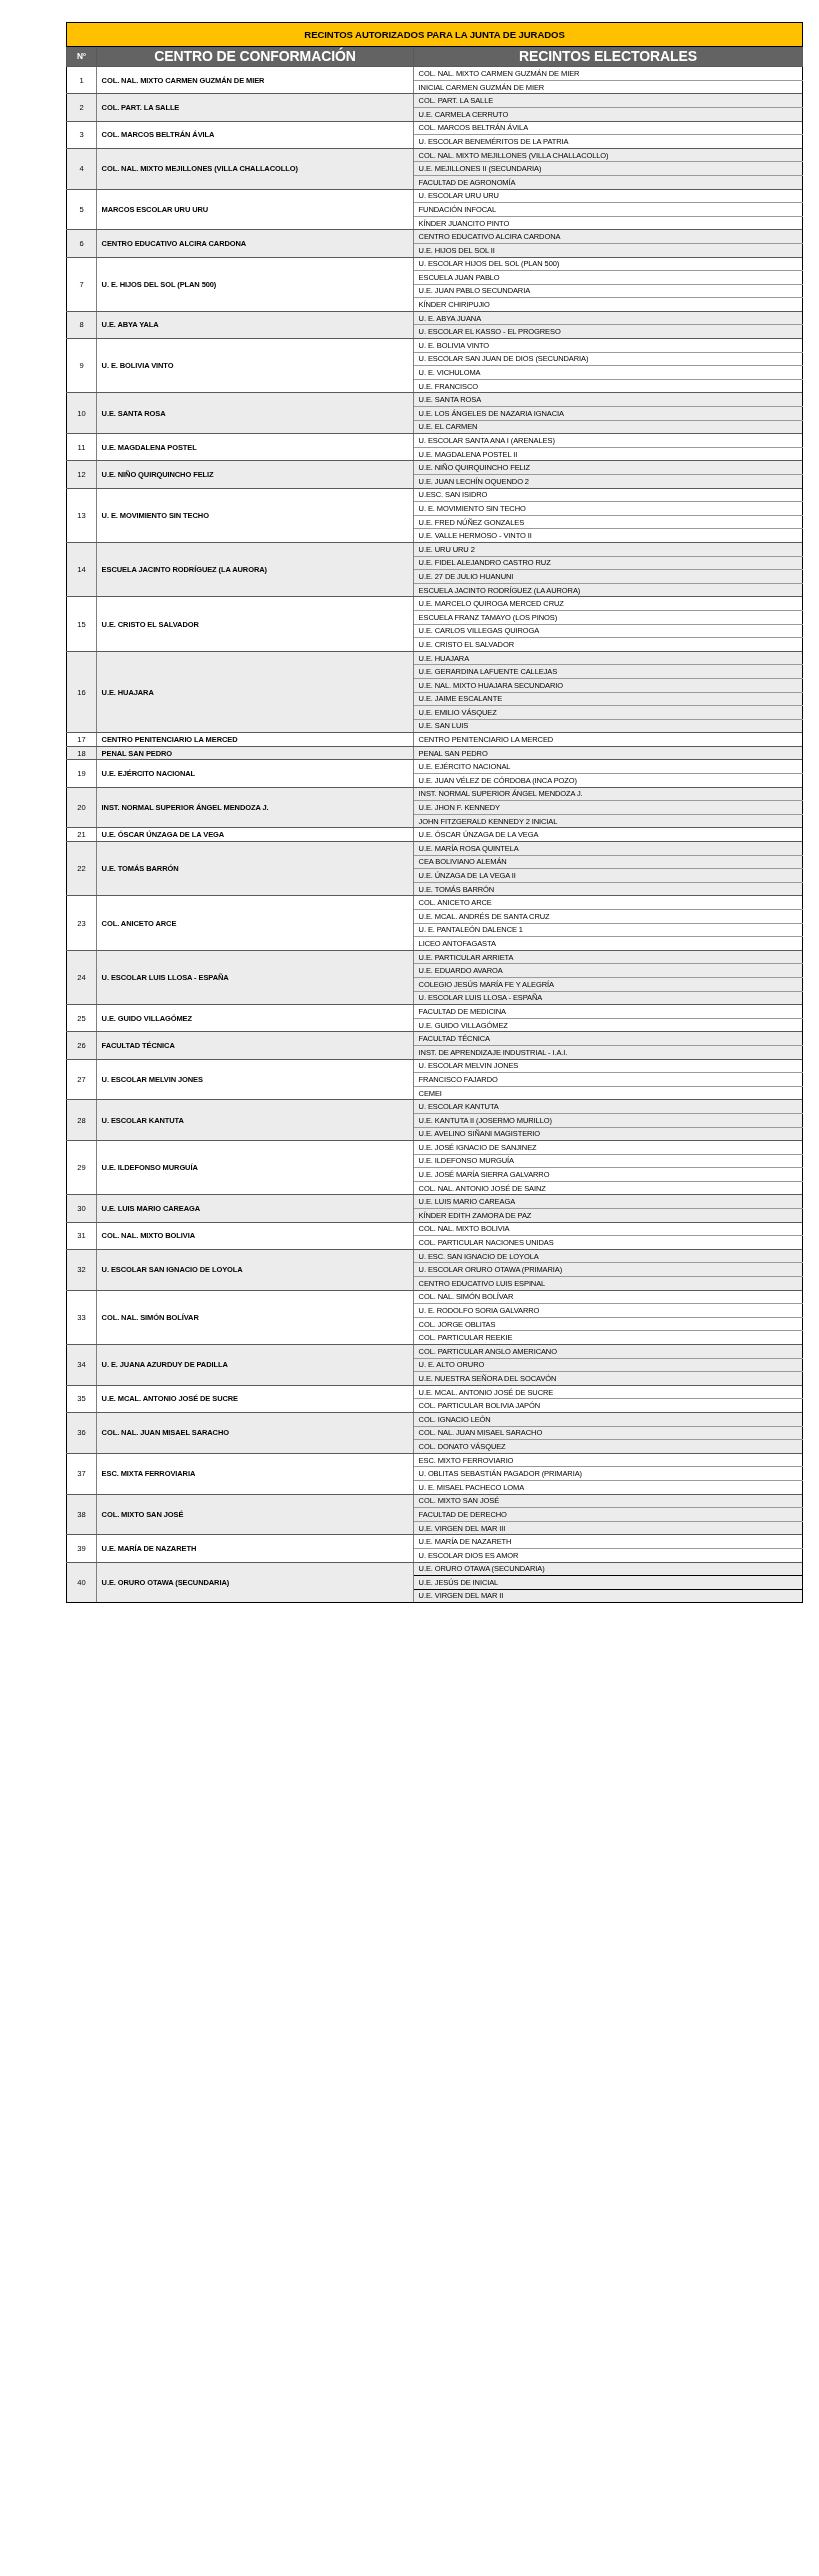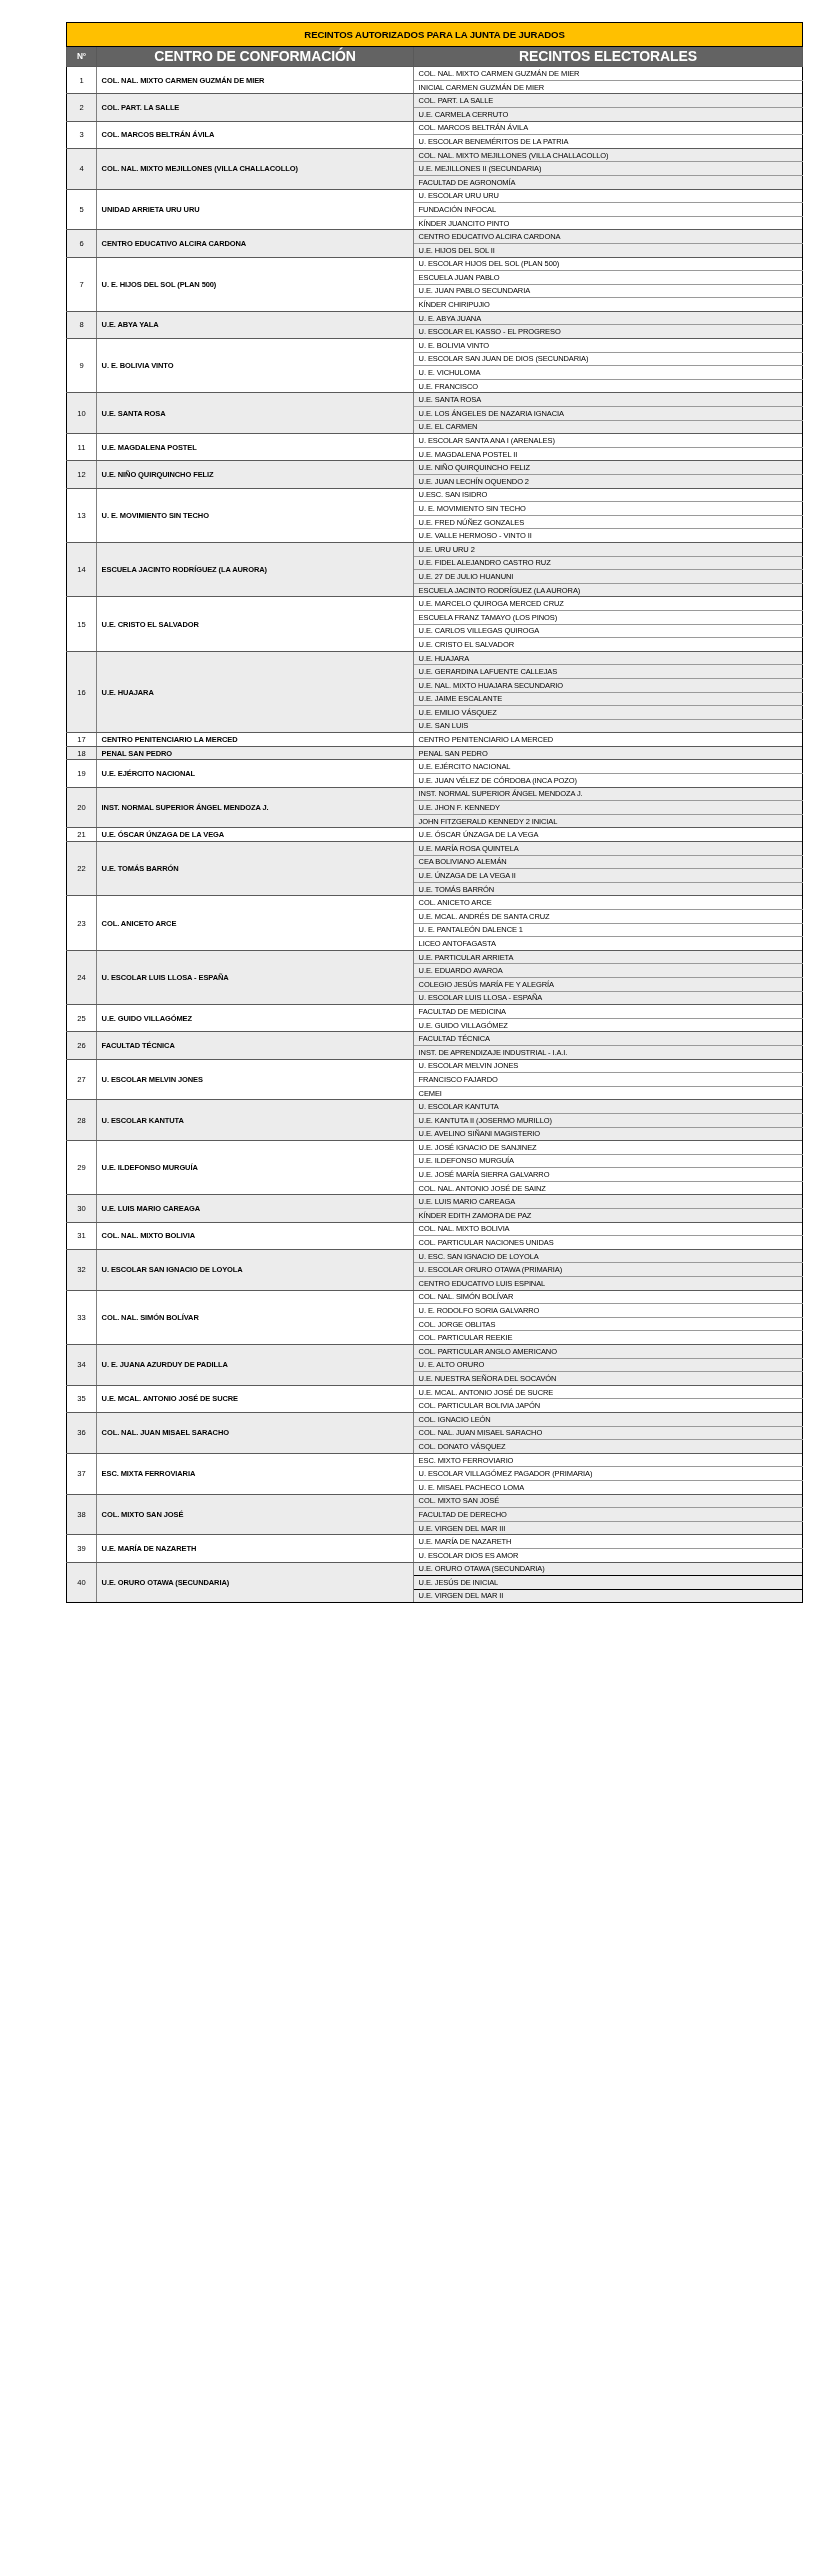--- a/index.html
+++ b/index.html
@@ -170,21 +170,21 @@
           <td class="rec-cell">COL. NAL. MIXTO MEJILLONES (VILLA CHALLACOLLO)</td>
         </tr>
         <tr class="grp-even">
           <td class="rec-cell">U.E. MEJILLONES II (SECUNDARIA)</td>
         </tr>
         <tr class="grp-even grp-last">
           <td class="rec-cell">FACULTAD DE AGRONOMÍA</td>
         </tr>
         <tr class="grp-odd grp-start">
           <td class="num-cell span" rowspan="3">5</td>
-          <td class="conf-cell span" rowspan="3">UNIDAD ARRIETA URU URU</td>
+          <td class="conf-cell span" rowspan="3">MARCOS ESCOLAR URU URU</td>
           <td class="rec-cell">U. ESCOLAR URU URU</td>
         </tr>
         <tr class="grp-odd">
           <td class="rec-cell">FUNDACIÓN INFOCAL</td>
         </tr>
         <tr class="grp-odd grp-last">
           <td class="rec-cell">KÍNDER JUANCITO PINTO</td>
         </tr>
         <tr class="grp-even grp-start">
           <td class="num-cell span" rowspan="2">6</td>
@@ -517,21 +517,21 @@
         </tr>
         <tr class="grp-even grp-last">
           <td class="rec-cell">COL. DONATO VÁSQUEZ</td>
         </tr>
         <tr class="grp-odd grp-start">
           <td class="num-cell span" rowspan="3">37</td>
           <td class="conf-cell span" rowspan="3">ESC. MIXTA FERROVIARIA</td>
           <td class="rec-cell">ESC. MIXTO FERROVIARIO</td>
         </tr>
         <tr class="grp-odd">
-          <td class="rec-cell">U. ESCOLAR VILLAGÓMEZ PAGADOR (PRIMARIA)</td>
+          <td class="rec-cell">U. OBLITAS SEBASTIÁN PAGADOR (PRIMARIA)</td>
         </tr>
         <tr class="grp-odd grp-last">
           <td class="rec-cell">U. E. MISAEL PACHECO LOMA</td>
         </tr>
         <tr class="grp-even grp-start">
           <td class="num-cell span" rowspan="3">38</td>
           <td class="conf-cell span" rowspan="3">COL. MIXTO SAN JOSÉ</td>
           <td class="rec-cell">COL. MIXTO SAN JOSÉ</td>
         </tr>
         <tr class="grp-even">

